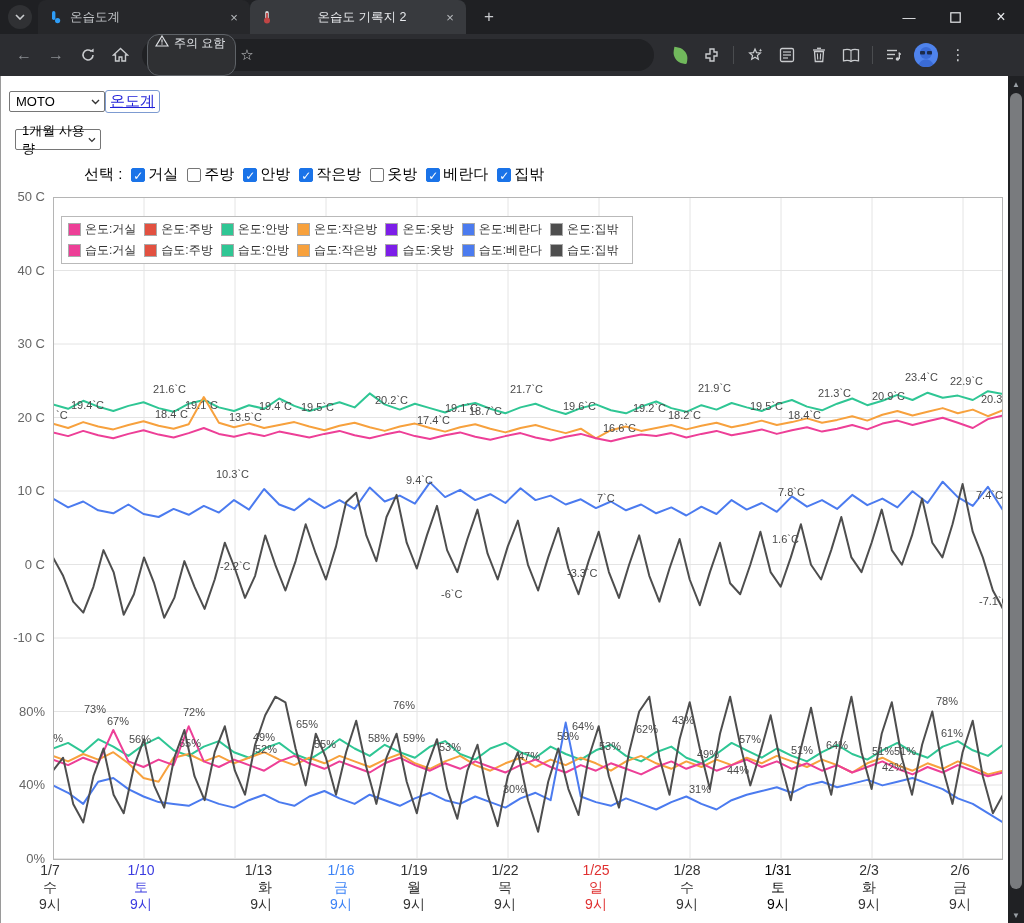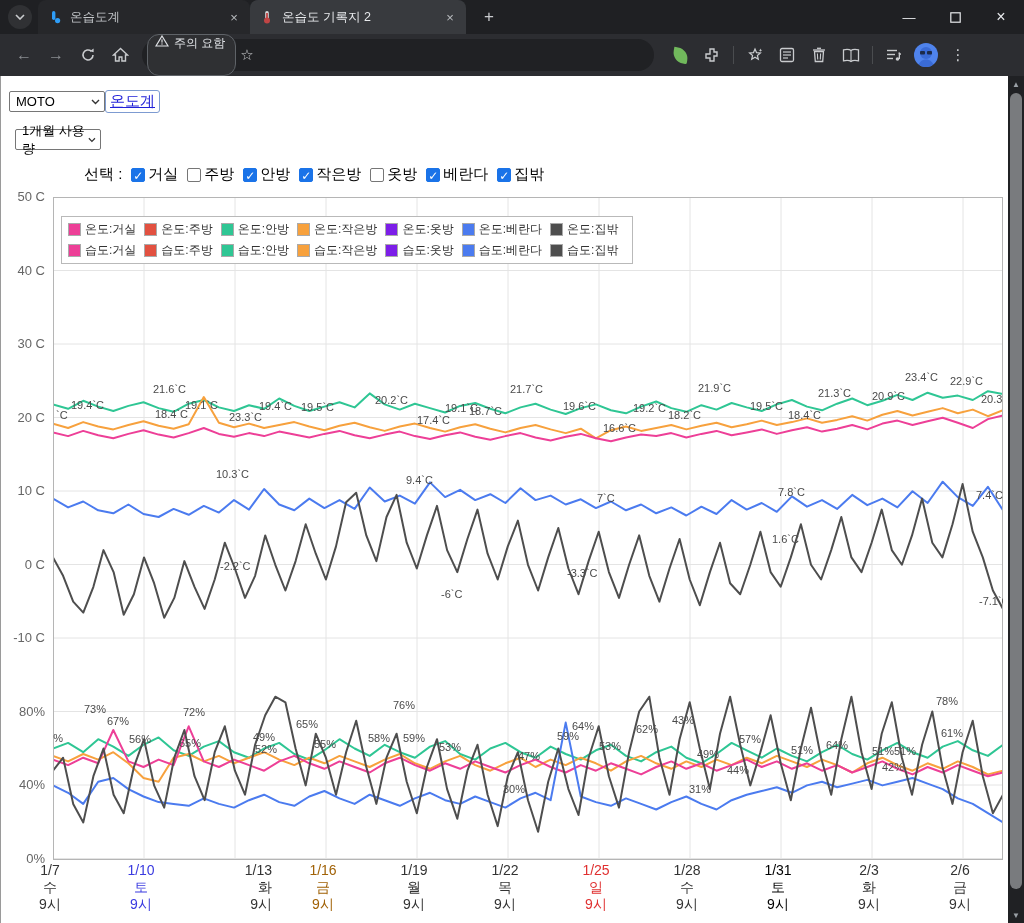--- a/index.html
+++ b/index.html
@@ -7,21 +7,21 @@
        font-family:"Liberation Sans","DejaVu Sans",sans-serif;position:relative;}
 
   
   .titlebar{position:absolute;left:0;top:0;width:1024px;height:34px;background:#1f2023;
             display:flex;align-items:center;}
   .tabsearch{width:24px;height:24px;border-radius:50%;background:#303134;color:#c9cbce;
              display:flex;align-items:center;justify-content:center;margin:0 6px 0 8px;}
   .tab{height:34px;display:flex;align-items:center;padding:0 8px 0 10px;box-sizing:border-box;
        border-radius:8px 8px 0 0;color:#c3c6c9;font-size:12.5px;}
   .tab.inactive{background:#26272a;width:212px;}
-  .tab.active{background:#383a3e;color:#e8eaed;width:216px;}
+  .tab.active{background:#383a3e;color:#e8eaed;width:216px;text-align:center;}
   .tab .title{flex:1;white-space:nowrap;overflow:hidden;margin-left:8px;}
   .tab .close{width:16px;height:16px;display:flex;align-items:center;justify-content:center;
               border-radius:50%;font-size:13px;color:#b9bcbf;}
   .newtab{color:#c9cbce;font-size:17px;margin-left:10px;width:26px;height:26px;display:flex;
           align-items:center;justify-content:center;border-radius:50%;}
   .wcontrols{margin-left:auto;display:flex;height:34px;}
   .wbtn{width:46px;height:34px;display:flex;align-items:center;justify-content:center;color:#e8eaed;font-size:13px;}
 
   .toolbar{position:absolute;left:0;top:34px;width:1024px;height:42px;background:#2c2d31;
            display:flex;align-items:center;}
@@ -348,21 +348,21 @@
           <span class="swatch" style="background: rgb(78, 78, 78);"></span>
           <span>습도:집밖</span>
         </div>
       </div>
     <div class="annlayer" id="annlayer">
         <div class="ann" style="left: 3px; top: 212px;">`C</div>
         <div class="ann" style="left: 18px; top: 202px;">19.4`C</div>
         <div class="ann" style="left: 100px; top: 186px;">21.6`C</div>
         <div class="ann" style="left: 102px; top: 211px;">18.4`C</div>
         <div class="ann" style="left: 132px; top: 202px;">19.1`C</div>
-        <div class="ann" style="left: 176px; top: 214px;">23.3`C</div>
+        <div class="ann" style="left: 176px; top: 214px;">13.5`C</div>
         <div class="ann" style="left: 206px; top: 203px;">19.4`C</div>
         <div class="ann" style="left: 248px; top: 204px;">19.5`C</div>
         <div class="ann" style="left: 322px; top: 197px;">20.2`C</div>
         <div class="ann" style="left: 364px; top: 217px;">17.4`C</div>
         <div class="ann" style="left: 392px; top: 205px;">19.1`C</div>
         <div class="ann" style="left: 416px; top: 208px;">18.7`C</div>
         <div class="ann" style="left: 457px; top: 186px;">21.7`C</div>
         <div class="ann" style="left: 510px; top: 203px;">19.6`C</div>
         <div class="ann" style="left: 550px; top: 225px;">16.6`C</div>
         <div class="ann" style="left: 580px; top: 205px;">19.2`C</div>
@@ -427,21 +427,21 @@
         <div class="xtick" style="left: 100px; color: rgb(58, 58, 224);">
           <div>1/10</div>
           <div>토</div>
           <div>9시</div>
         </div>
         <div class="xtick" style="left: 191px; color: rgb(51, 51, 51); text-align: right;">
           <div>1/13</div>
           <div>화</div>
           <div>9시</div>
         </div>
-        <div class="xtick" style="left: 282px; color: #a16207;">
+        <div class="xtick" style="left: 300px; color: #3b82f6;">
           <div>1/16</div>
           <div>금</div>
           <div>9시</div>
         </div>
         <div class="xtick" style="left: 373px; color: rgb(51, 51, 51);">
           <div>1/19</div>
           <div>월</div>
           <div>9시</div>
         </div>
         <div class="xtick" style="left: 464px; color: rgb(51, 51, 51);">

